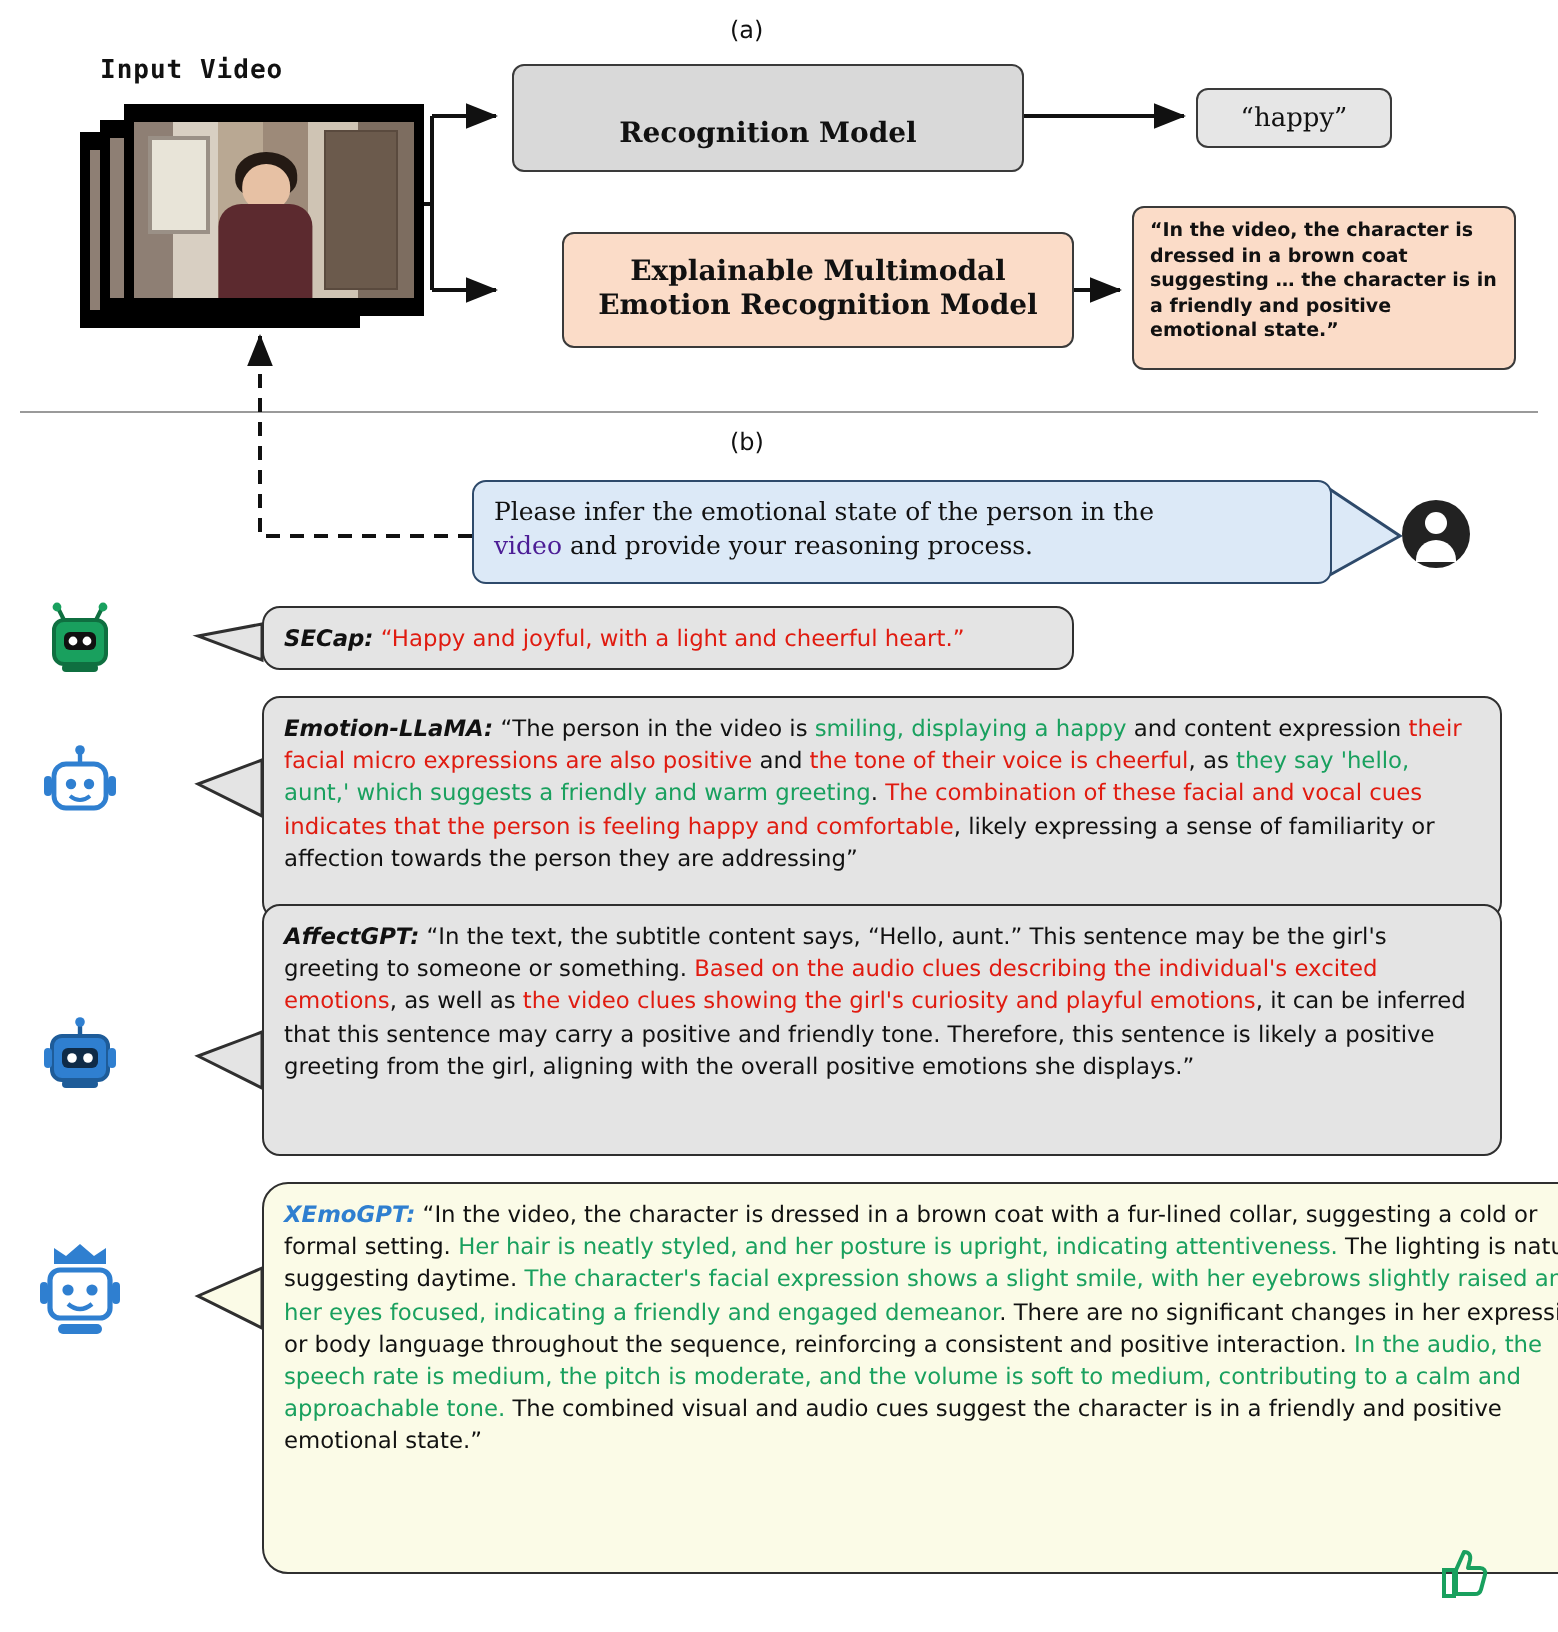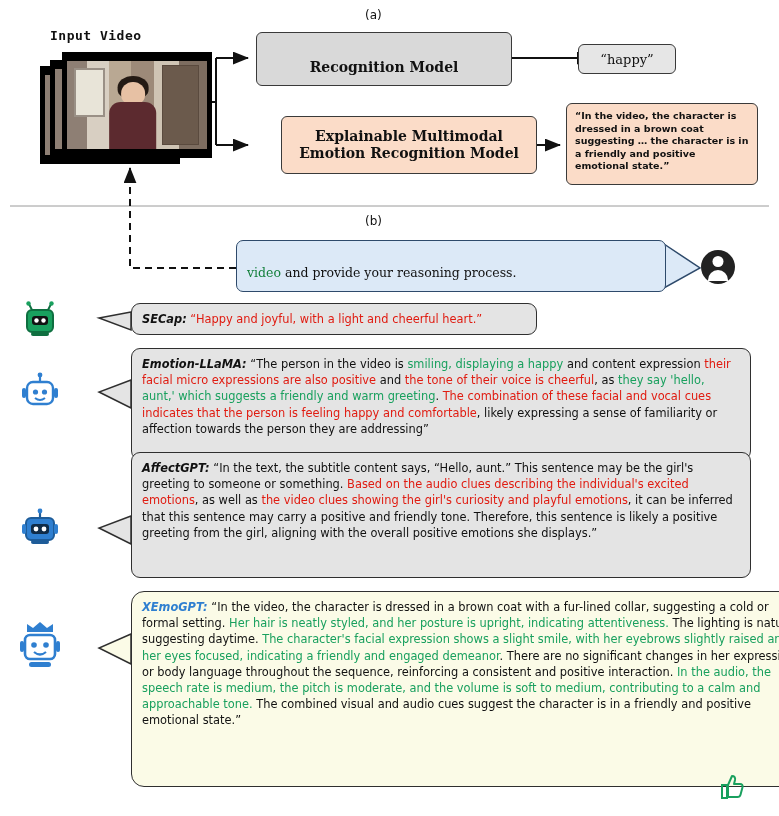--- a/index.html
+++ b/index.html
@@ -180,21 +180,21 @@
     background: #dce9f7;
     padding: 6px 10px;
   }
   .prompt-box p {
     margin: 0;
     font-family: "DejaVu Serif", serif;
     font-size: 12.5px;
     line-height: 1.38;
     color: #111;
   }
-  .prompt-box .hl { color: #15803d; margin-top: 20px; }
+  .prompt-box .hl { color: #4c1d95; margin-top: 20px; }
 
   
   .bubble {
     position: absolute;
     box-sizing: border-box;
     border: 1.5px solid #2f2f2f;
     border-radius: 9px;
     padding: 7px 10px;
   }
   .bubble-gray { background: #e4e4e4; }
@@ -334,33 +334,33 @@
   </div>
 </div>
 
 <div class="box box-orange" style="left:256px; top:116px; width:256px; height:58px;margin-left:25px;">
   <div class="box-text">
     <span>Explainable Multimodal</span><br>
     <span>Emotion Recognition Model</span>
   </div>
 </div>
 
-<div class="box-out" style="left:578px; top:44px; width:98px; height:30px;">
+<div class="box-out" style="left:598px; top:44px; width:98px; height:30px;">
   <span class="happy-text">“happy”</span>
 </div>
 
 <div class="box-desc" style="left:566px; top:103px; width:192px; height:82px;">
   <p>“In the video, the character is dressed in a brown coat suggesting … the character is in a friendly and positive emotional state.”</p>
 </div>
 
 <div class="abs panel-label" style="left:365px; top:214px;">(b)</div>
 
 <div class="prompt-box" style="left:236px; top:240px; width:430px; height:52px;">
   <p>
-    <br>
+    <span>Please infer the emotional state of the person in the</span><br>
     <span class="hl">video</span><span> and provide your reasoning process.</span>
   </p>
 </div>
 
 <div class="avatar" style="left:700px; top:249px; width:36px; height:36px;">
   <div class="user-dot"></div>
 </div>
 
 <div class="avatar" style="left:18px; top:300px; width:44px; height:40px;">
   <svg width="44" height="40" viewBox="0 0 44 40">

